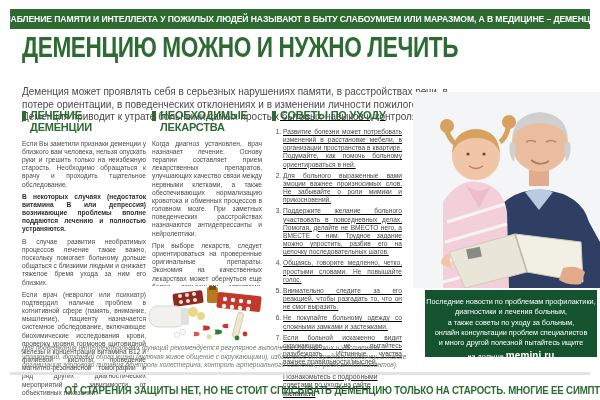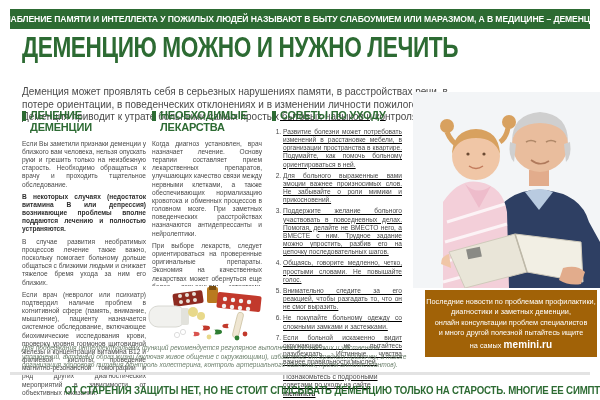--- a/index.html
+++ b/index.html
@@ -46,21 +46,21 @@
     margin:6px 0 0; padding-left:11px; font-size:6.8px; line-height:1.3; color:#4a4a4a;
   }
   .care-footer strong { color:#333; }
   
   .pills { position:absolute; left:147px; top:286px; }
   
   .photo { position:absolute; left:413px; top:92px; }
   
   .promo {
     position:absolute; left:425px; top:290px; width:172px; height:67px;
-    background:#a16207; color:#fff; text-align:center; box-sizing:border-box; padding-top:7px;
+    background:#14532d; color:#fff; text-align:center; box-sizing:border-box; padding-top:7px;
     font-size:7.3px; line-height:1.42;
   }
   .promo .site-line { display:block; }
   .promo .site { font-size:10px; font-weight:bold; letter-spacing:0.1px; }
   
   .footnote {
     position:absolute; left:22px; top:344px; width:396px;
     font-style:italic; font-size:6.6px; line-height:1.32; color:#6d806d;
   }
   .divider { position:absolute; left:10px; top:372px; width:580px; height:3px; background:#e3e3e3; }
@@ -220,24 +220,25 @@
       </g>
 
       <path d="M150 176 q14 -4 22 4 l-4 12 q-12 2 -22 -4 Z" fill="#e2ac8c"></path>
 
       <path d="M36 162 q-8 2 -8 10 l10 4 Z" fill="#f0c6a6"></path>
     </svg>
   </div>
 
   <div class="promo">
     <span class="site-line">Последние новости по проблемам профилактики,</span>
-    <span class="site-line">диагностики и заметных деменции,</span>
+    <span class="site-line">диагностики и лечения больным,</span>
+    <span class="site-line">а также советы по уходу за больным,</span>
     <span class="site-line">онлайн консультации проблем специалистов</span>
     <span class="site-line">и много другой полезной пытайтесь ищите</span>
-    <span class="site-line"><span>на самых </span><span class="site">memini.ru</span></span>
+    <span class="site-line"><span>на дольше </span><span class="site">memini.ru</span></span>
   </div>
 
   <div class="footnote">Для поддержания интеллектуальных функций рекомендуется регулярное выполнение физических и умственных упражнений, активный образ жизни (включая живое общение с окружающими), избавление от вредных привычек, а также организация здорового питания (контроль холестерина, контроль артериального давления, прием антиоксидантов).</div>
 
   <div class="divider"></div>
 
   <div class="bottom-banner">
     <span>ОТ СТАРЕНИЯ ЗАЩИТЫ НЕТ, НО НЕ СТОИТ СПИСЫВАТЬ ДЕМЕНЦИЮ ТОЛЬКО НА СТАРОСТЬ. МНОГИЕ ЕЕ СИМПТОМЫ ПОДДАЮТСЯ ЛЕЧЕНИЮ</span>
   </div>
 

